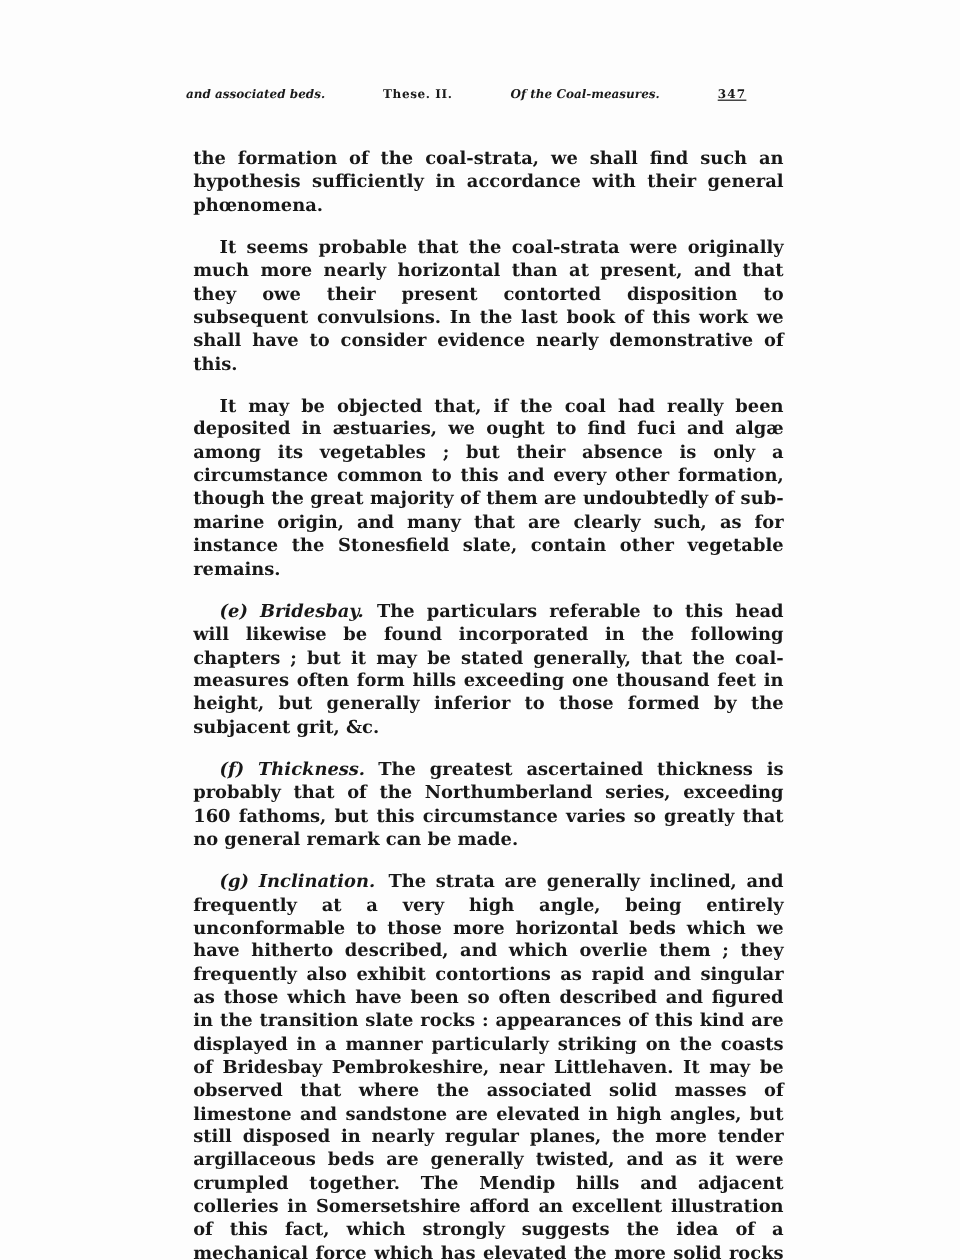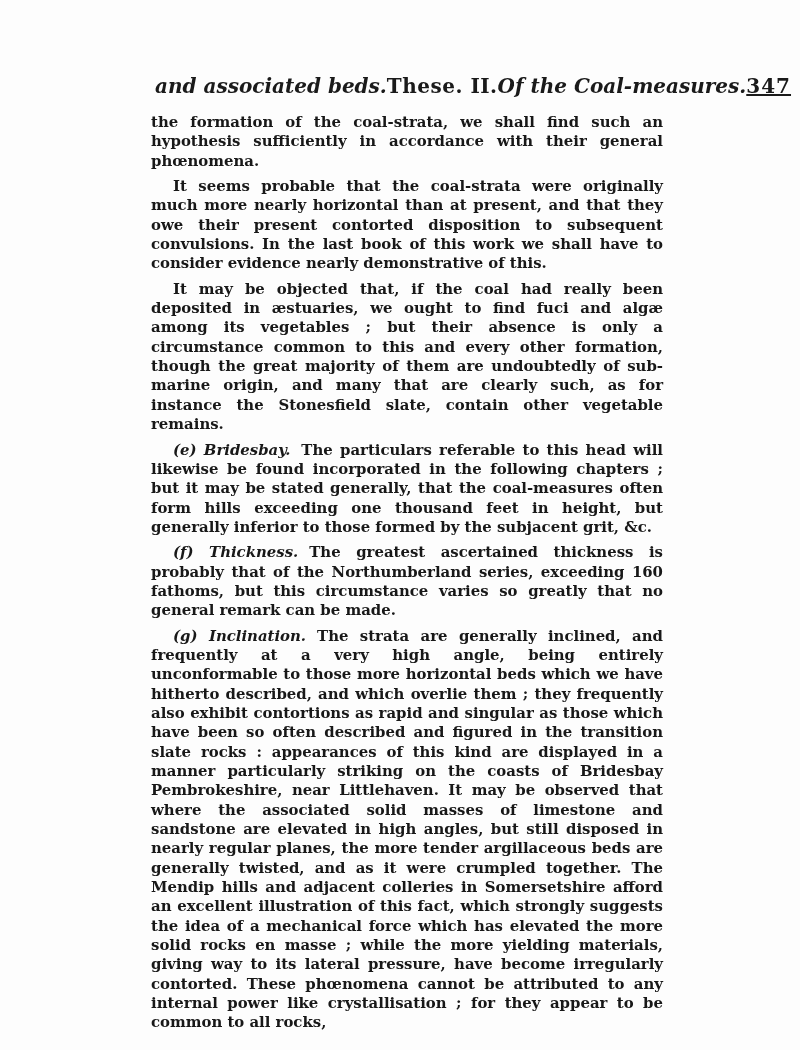--- a/index.html
+++ b/index.html
@@ -17,21 +17,21 @@
     color: #1a1a1a;
   }
   .running-head {
     position: absolute;
     top: 74px;
     left: 155px;
     width: 467px;
     display: flex;
     justify-content: space-between;
     align-items: baseline;
-    font-size: 20px;
+    font-size: 10px;
     font-weight: 700;
     white-space: nowrap;
   }
   .running-head .ital {
     font-style: italic;
   }
   .running-head .sect {
     font-style: normal;
     letter-spacing: 0.5px;
   }
@@ -45,21 +45,21 @@
     top: 107px;
     left: 145px;
     width: 524px;
     font-size: 14.9px;
     line-height: 19.35px;
     font-weight: 700;
     text-align: justify;
     color: #181818;
   }
   .text-block p {
-    margin: 6px;
+    margin: 16px;
     padding: 0;
   }
   .text-block p.indent {
     text-indent: 22px;
   }
   .lead {
     font-style: italic;
     padding-right: 11px;
   }
   .lead:empty {

